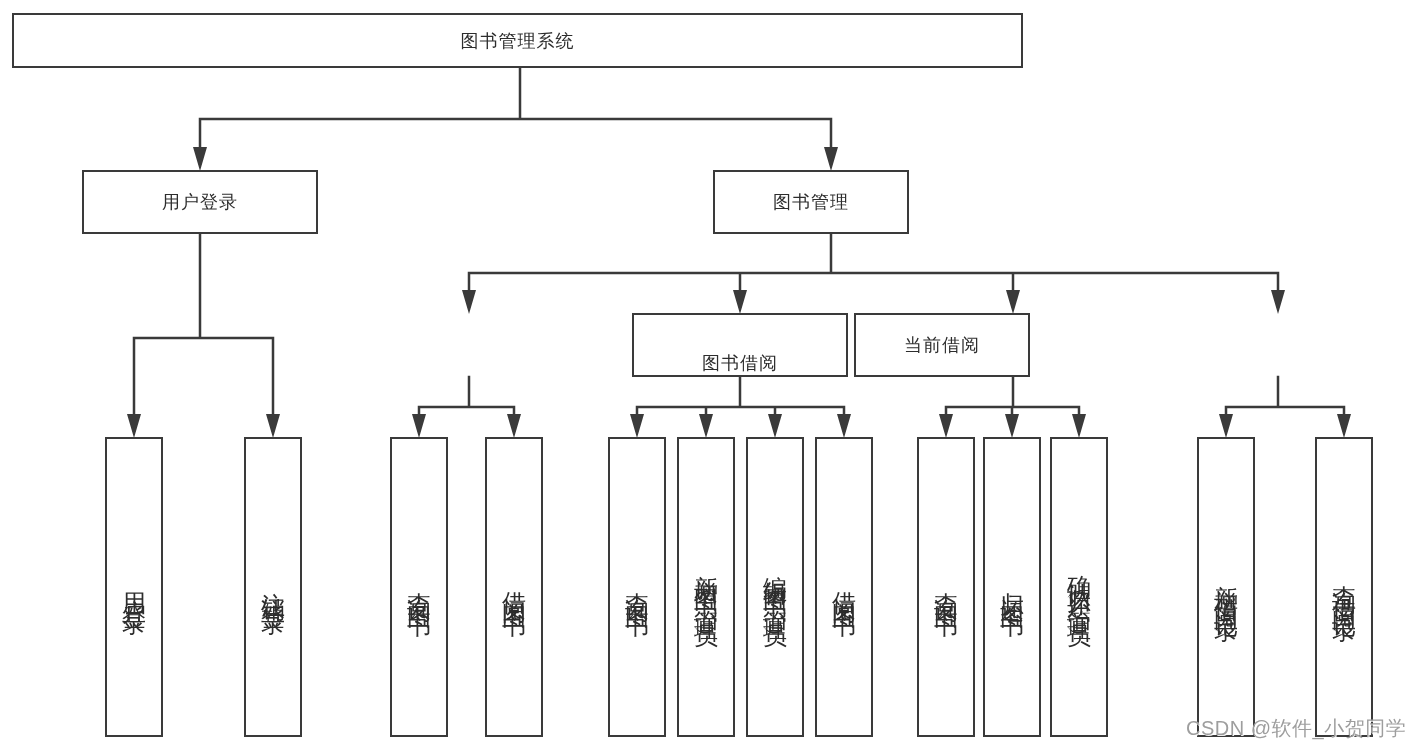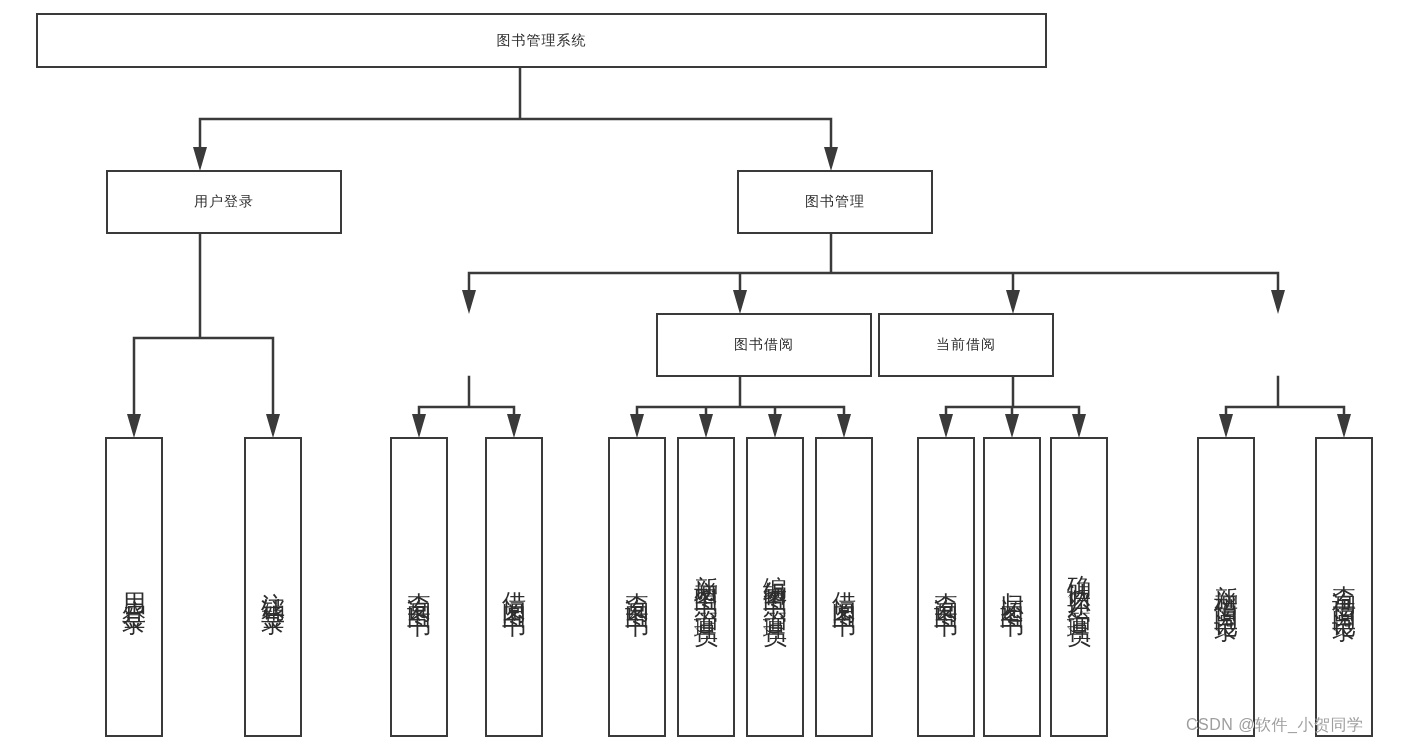--- a/index.html
+++ b/index.html
@@ -17,36 +17,36 @@
   .box {
     position: absolute;
     box-sizing: border-box;
     background: #ffffff;
     border: 2.5px solid #3a3a3a;
     display: flex;
     align-items: center;
     justify-content: center;
     color: #2d2d2d;
   }
-  .box.h { font-size: 14px; letter-spacing: 1px; margin-left: 24px; }
+  .box.h { font-size: 18px; letter-spacing: 1px; }
   .box.v { width: 58px; height: 300px; }
   .vtext {
     writing-mode: vertical-rl;
     text-orientation: mixed;
     font-size: 24px;
     letter-spacing: 7px;
     line-height: 1;
     white-space: nowrap;
     color: #2d2d2d;
   }
   .watermark {
     position: absolute;
     left: 1186px;
     top: 715px;
-    font-size: 16px;
+    font-size: 20px;
     color: #9e9e9e;
     letter-spacing: 0.5px;
     white-space: nowrap;
     z-index: 10;
     text-shadow: 1px 1px 0 rgba(255,255,255,0.9);
   }
 </style>
 </head>
 <body>
 
@@ -78,21 +78,21 @@
     <span>图书管理系统</span>
   </div>
 
   <div class="box h" style="left:82px; top:170px; width:236px; height:64px;">
     <span>用户登录</span>
   </div>
   <div class="box h" style="left:713px; top:170px; width:196px; height:64px;">
     <span>图书管理</span>
   </div>
 
-  <div class="box h" style="left:632px; top:313px; width:216px; height:64px;">
+  <div class="box h" style="left:632px; top:313px; width:216px; height:64px;align-items:flex-end;">
     <span>图书借阅</span>
   </div>
   <div class="box h" style="left:854px; top:313px; width:176px; height:64px;">
     <span>当前借阅</span>
   </div>
 
   <div class="box v" style="left:105px; top:437px;">
     <span class="vtext">用户登录</span>
   </div>
   <div class="box v" style="left:244px; top:437px;">

